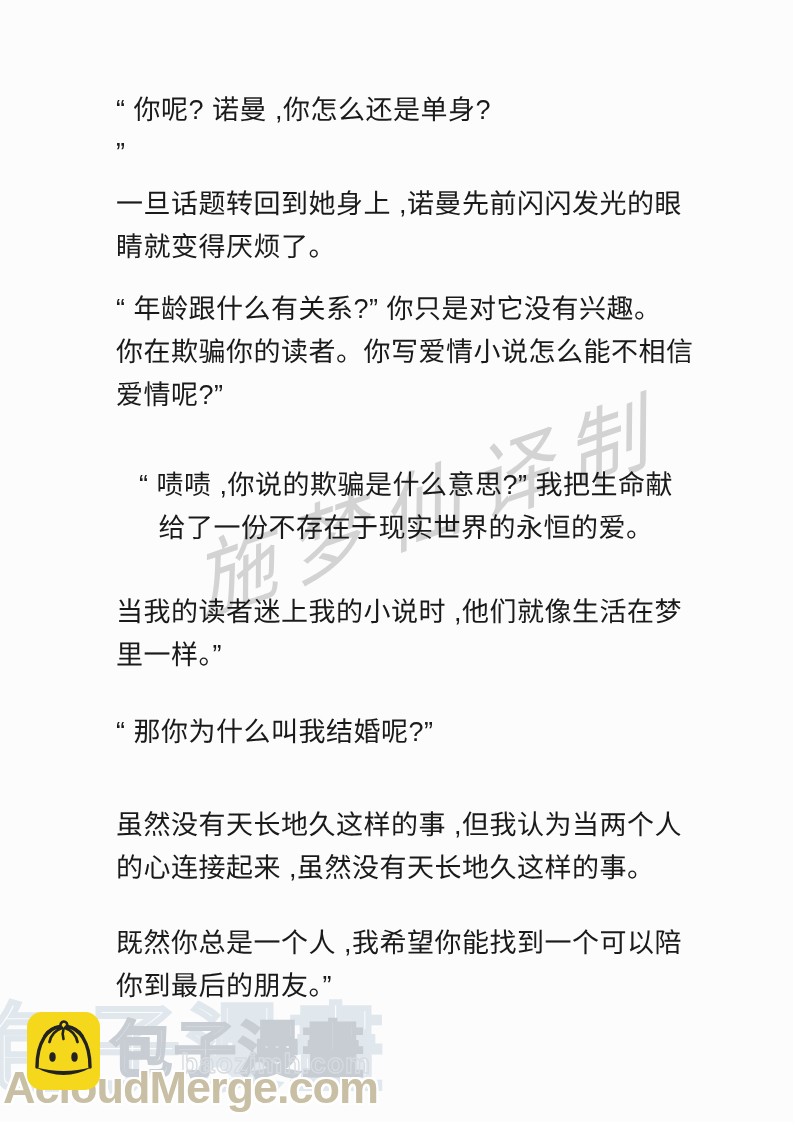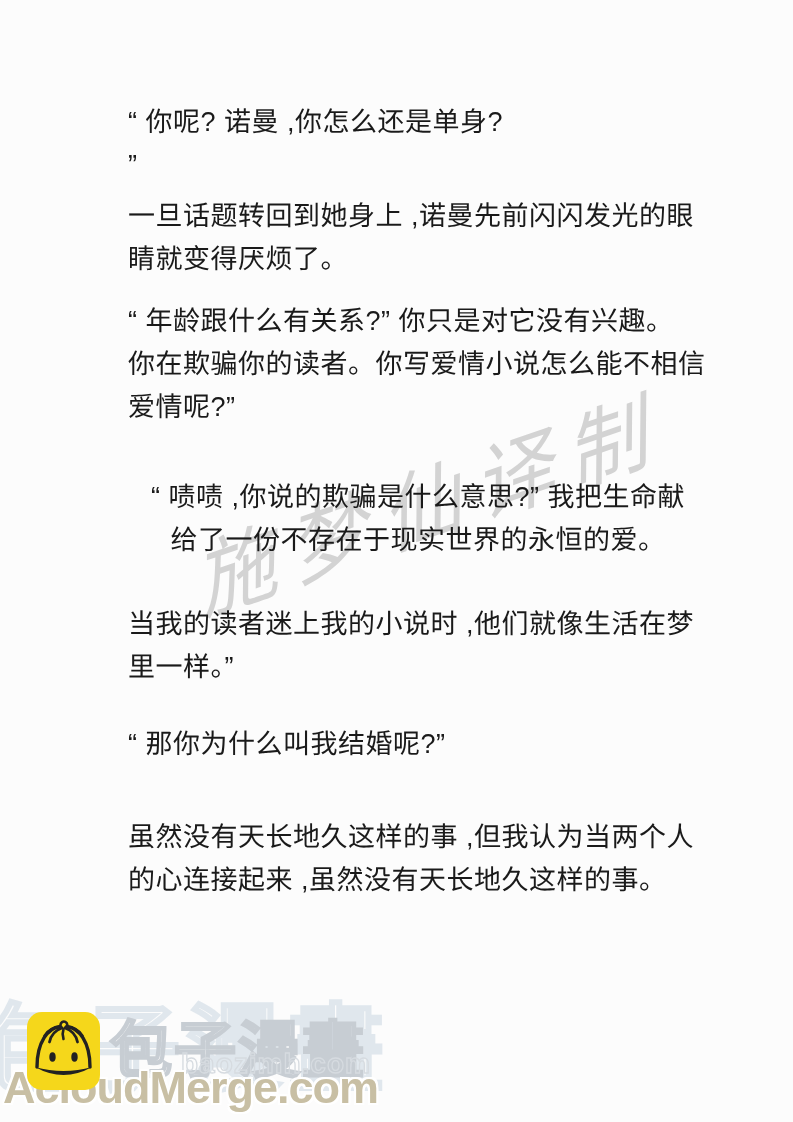--- a/index.html
+++ b/index.html
@@ -11,21 +11,21 @@
     margin:0 auto;
     background:#fcfcfc;
     overflow:hidden;
   }
 
   
   .para {
     position:absolute;
     left:116px;
     width:580px;
-    margin:12px;
+    margin:0;
     font-size:27px;
     line-height:43px;
     letter-spacing:0.5px;
     font-weight:500;
     color:#1a1a1a;
     white-space:pre-line;
     z-index:5;
   }
   .p1 { top:89px;  }
   .p2 { top:183px; }
@@ -124,20 +124,22 @@
   <p class="para p3">“ 年龄跟什么有关系?” 你只是对它没有兴趣。
 你在欺骗你的读者。你写爱情小说怎么能不相信
 爱情呢?”</p>
   <p class="para p4">“ 啧啧 ,你说的欺骗是什么意思?” 我把生命献
 给了一份不存在于现实世界的永恒的爱。</p>
   <p class="para p5">当我的读者迷上我的小说时 ,他们就像生活在梦
 里一样。”</p>
   <p class="para p6">“ 那你为什么叫我结婚呢?”</p>
   <p class="para p7">虽然没有天长地久这样的事 ,但我认为当两个人
 的心连接起来 ,虽然没有天长地久这样的事。</p>
+  <p class="para p8">既然你总是一个人 ,我希望你能找到一个可以陪
+你到最后的朋友。”</p>
 
   <div class="wm-bubble-large">包子漫畫</div>
 
   <div class="wm-bubble-medium">包子漫畫</div>
 
   <div class="wm-site-small">baozimh.com</div>
 
   <span class="app-icon">
     <svg width="73" height="78" viewBox="0 0 73 78" xmlns="http://www.w3.org/2000/svg">
       <rect x="0" y="0" width="73" height="78" rx="15" fill="#F5D71B"></rect>

